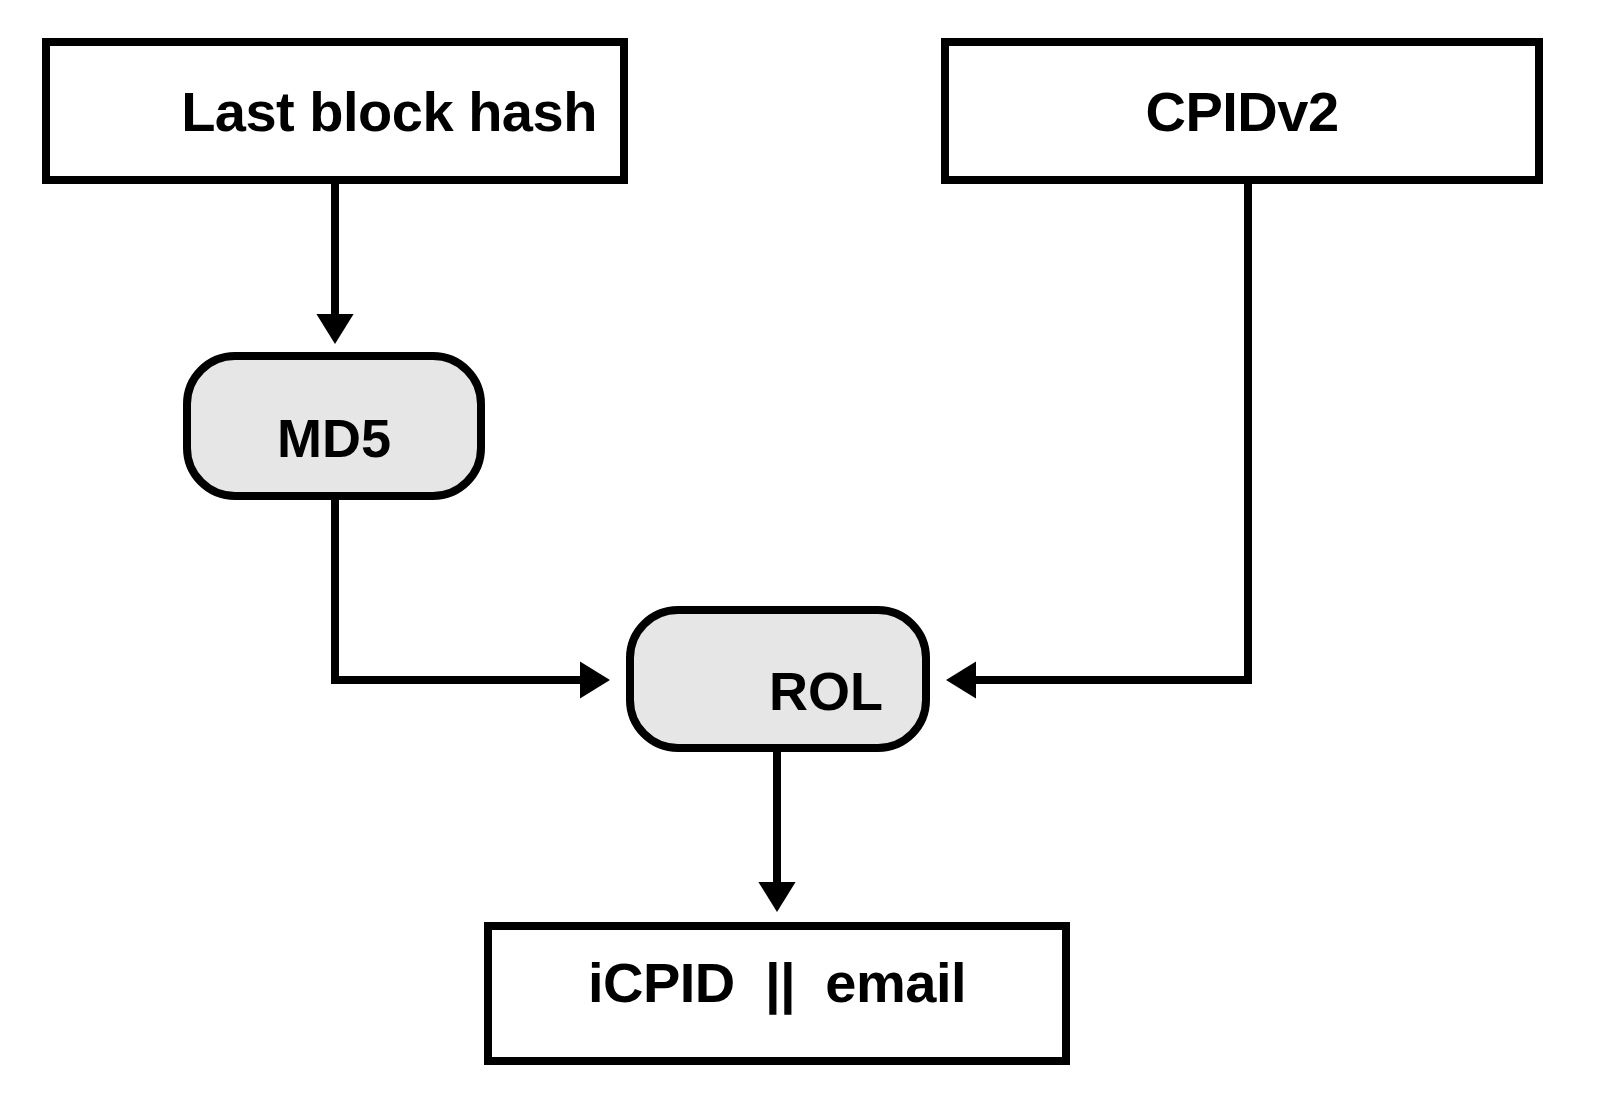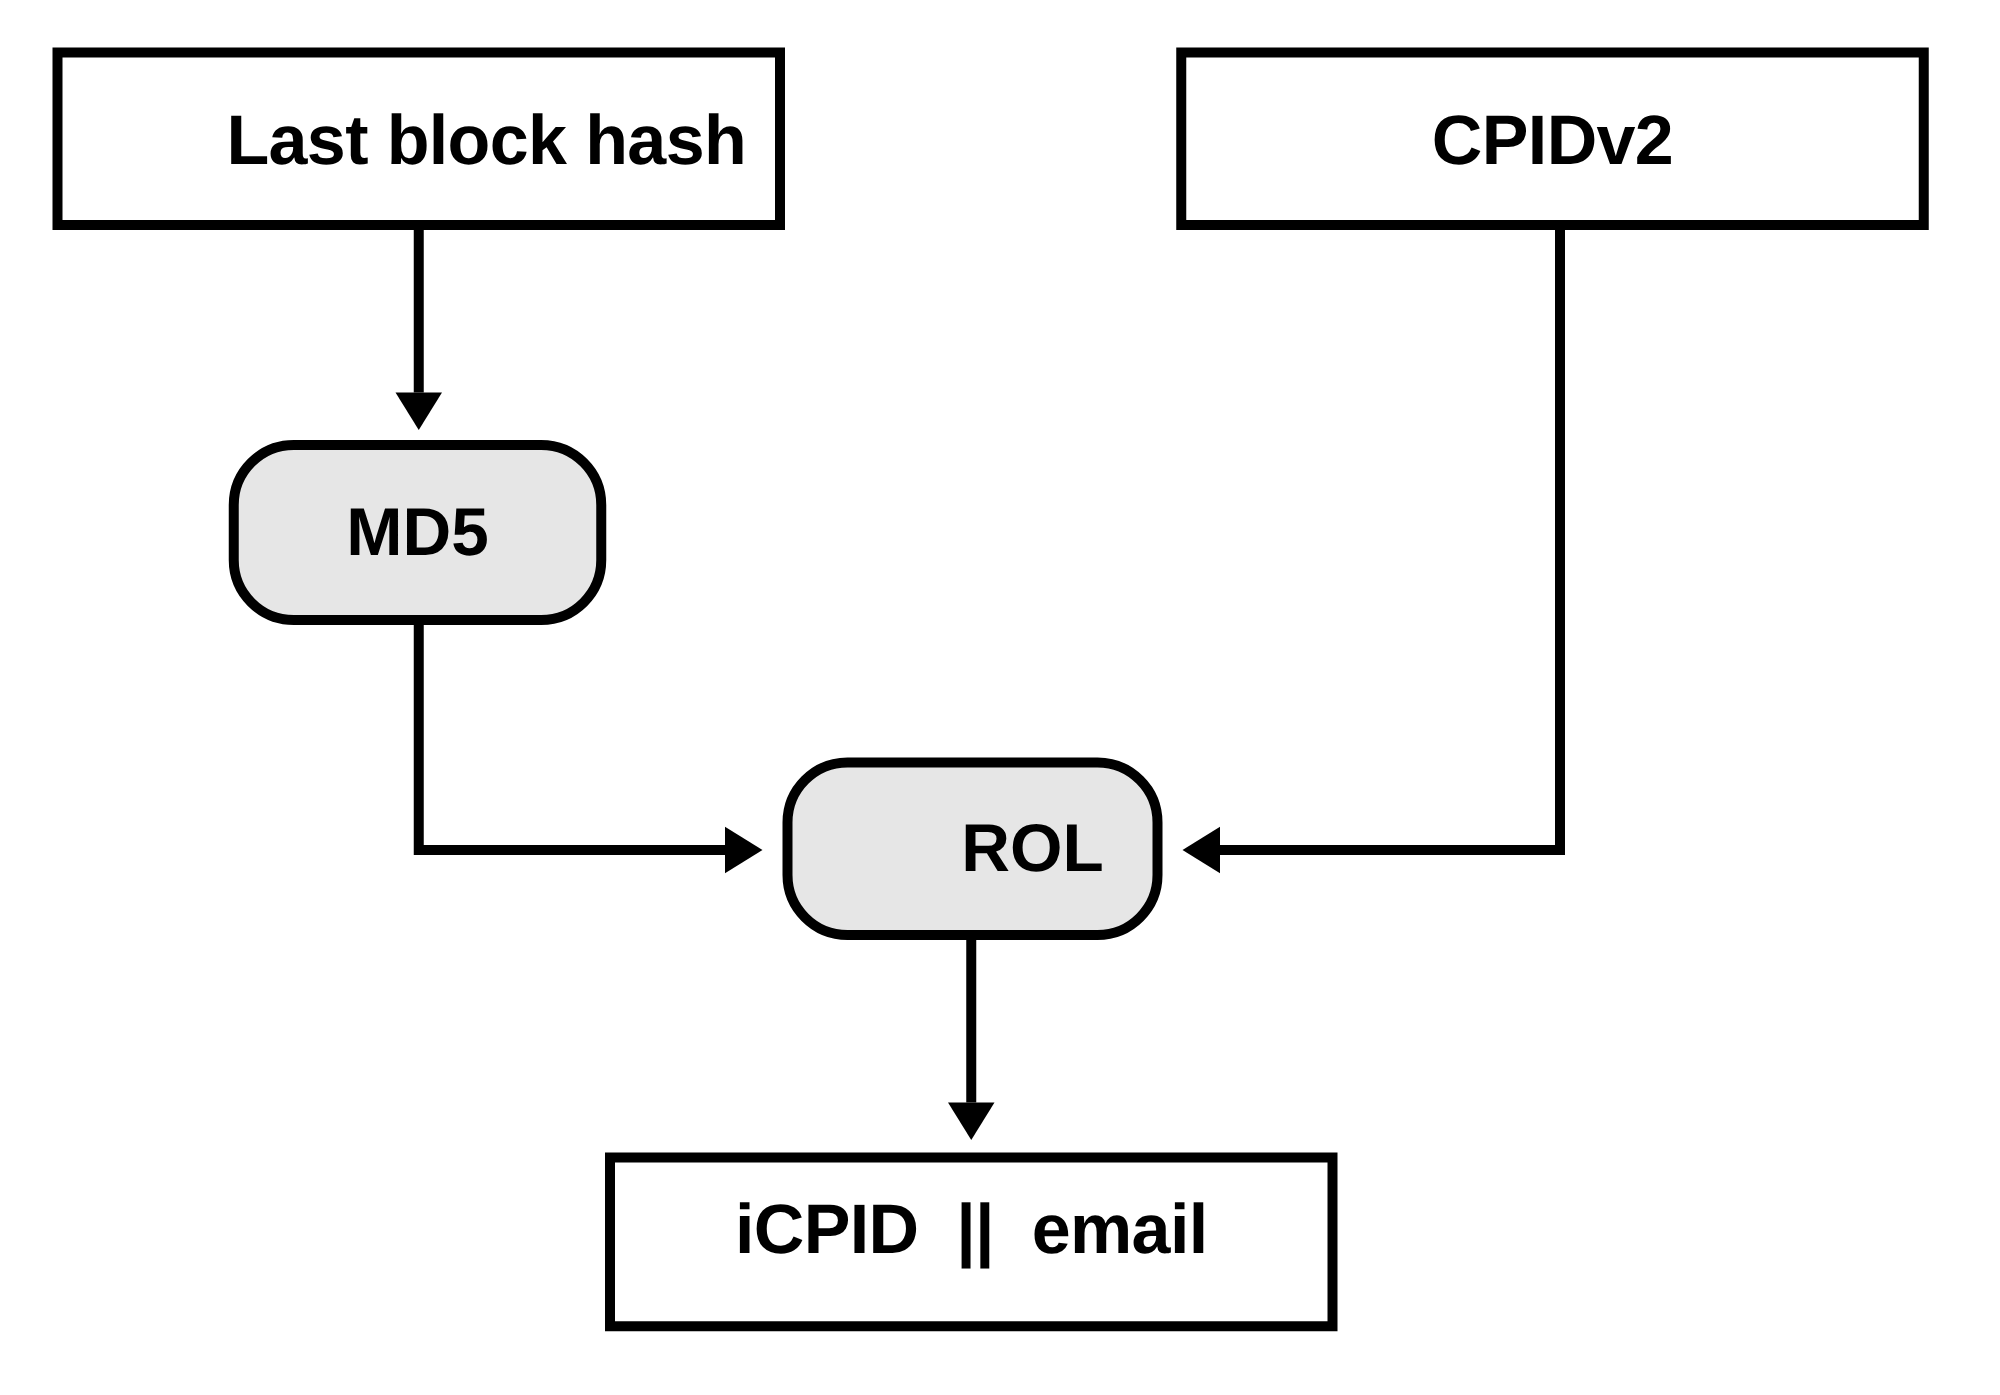--- a/index.html
+++ b/index.html
@@ -36,20 +36,21 @@
     pointer-events: none;
     white-space: pre;
   }
   .label-condensed {
     font-family: "Liberation Sans Narrow", "Liberation Sans", sans-serif;
     font-stretch: condensed;
     letter-spacing: -0.5px;
   }
   .label-regular {
     font-family: "Liberation Sans", sans-serif;
+    margin-top: 12px;
   }
 </style>
 </head>
 <body>
 
 <div id="canvas">
   <svg id="diagram-svg" viewBox="0 0 1600 1116" xmlns="http://www.w3.org/2000/svg">
     <g id="edge-layer">
         <g>
           <polyline points="335,184 335,314" fill="none" stroke="#000000" stroke-width="8" stroke-linecap="butt" stroke-linejoin="miter"></polyline>

